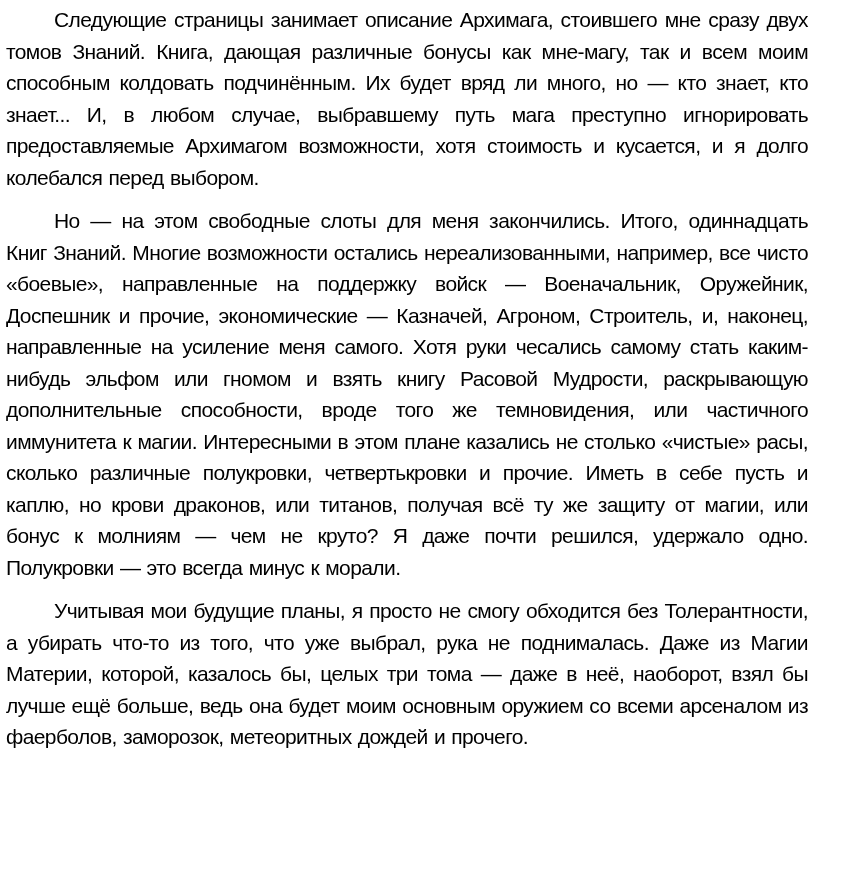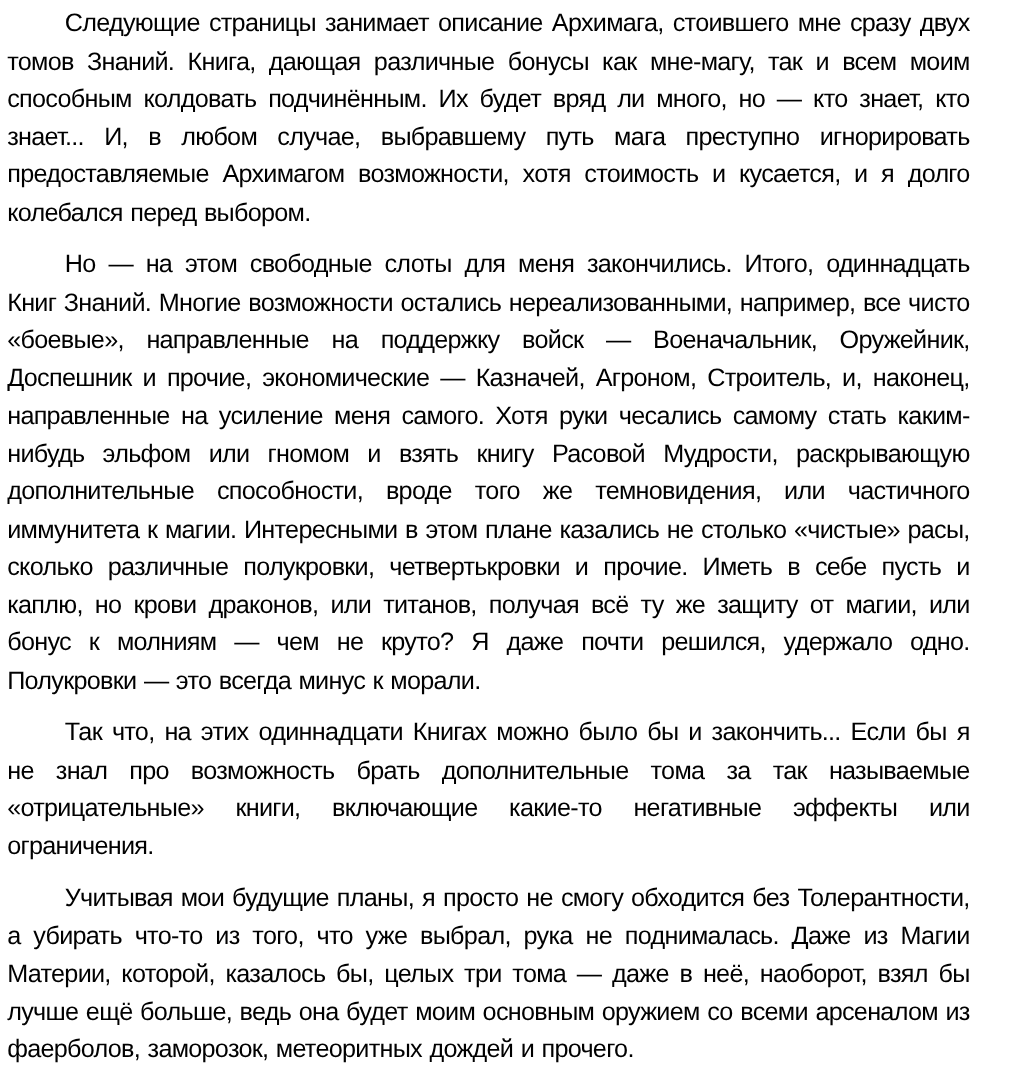--- a/index.html
+++ b/index.html
@@ -31,16 +31,15 @@
     text-indent: 48px;
     word-spacing: 1px;
   }
 </style>
 </head>
 <body>
 
 <div class="book-page">
   <p>Следующие страницы занимает описание Архимага, стоившего мне сразу двух томов Знаний. Книга, дающая различные бонусы как мне-магу, так и всем моим способным колдовать подчинённым. Их будет вряд ли много, но — кто знает, кто знает... И, в любом случае, выбравшему путь мага преступно игнорировать предоставляемые Архимагом возможности, хотя стоимость и кусается, и я долго колебался перед выбором.</p>
   <p>Но — на этом свободные слоты для меня закончились. Итого, одиннадцать Книг Знаний. Многие возможности остались нереализованными, например, все чисто «боевые», направленные на поддержку войск — Военачальник, Оружейник, Доспешник и прочие, экономические — Казначей, Агроном, Строитель, и, наконец, направленные на усиление меня самого. Хотя руки чесались самому стать каким-нибудь эльфом или гномом и взять книгу Расовой Мудрости, раскрывающую дополнительные способности, вроде того же темновидения, или частичного иммунитета к магии. Интересными в этом плане казались не столько «чистые» расы, сколько различные полукровки, четвертькровки и прочие. Иметь в себе пусть и каплю, но крови драконов, или титанов, получая всё ту же защиту от магии, или бонус к молниям — чем не круто? Я даже почти решился, удержало одно. Полукровки — это всегда минус к морали.</p>
-  <p>Так что, на этих одиннадцати Книгах можно было бы и закончить... Если бы я не знал про возможность брать дополнительные тома за так называемые «отрицательные» книги, включающие какие-то негативные эффекты или ограничения.</p>
   <p>Учитывая мои будущие планы, я просто не смогу обходится без Толерантности, а убирать что-то из того, что уже выбрал, рука не поднималась. Даже из Магии Материи, которой, казалось бы, целых три тома — даже в неё, наоборот, взял бы лучше ещё больше, ведь она будет моим основным оружием со всеми арсеналом из фаерболов, заморозок, метеоритных дождей и прочего.</p>
 
 </div>
 
 </body></html>

